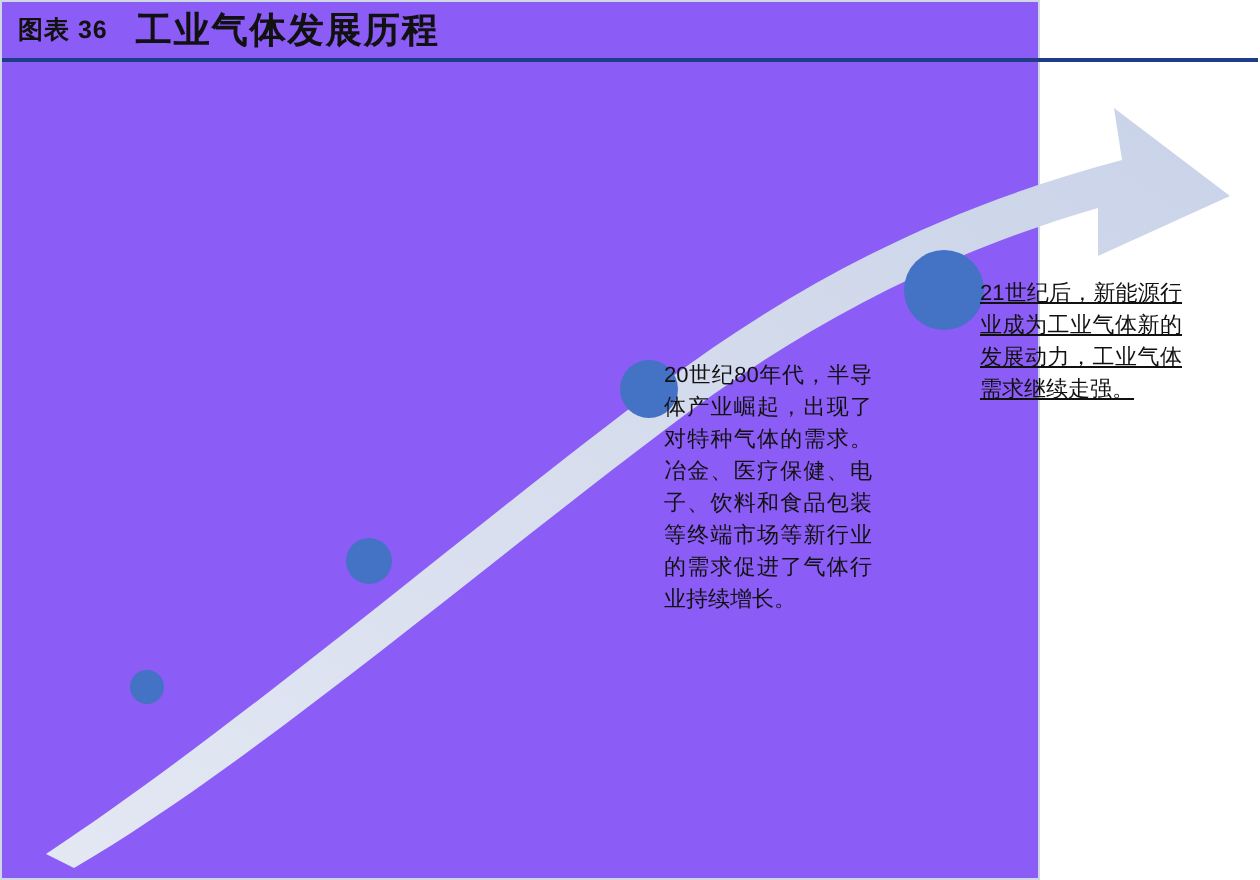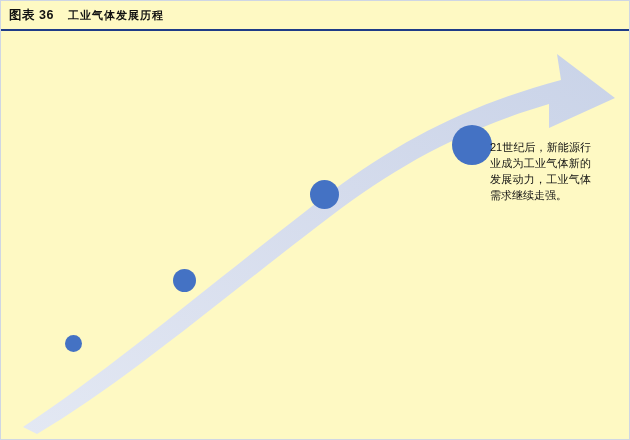--- a/index.html
+++ b/index.html
@@ -8,46 +8,46 @@
   }
   body {
     width: 630px;
     height: 440px;
     background: #ffffff;
     font-family: "Liberation Sans", sans-serif;
     overflow: hidden;
   }
   .figure {
     position: relative;
-    width: 630px;
+    width: 520px;
     height: 440px;
     box-sizing: border-box;
     border: 1px solid #cfd6e4;
-    background: #fef9c3;
+    background: #8b5cf6;
   }
   .title-bar {
     position: absolute;
     left: 0;
     top: 0;
     width: 628px;
     height: 30px;
     border-bottom: 2px solid #1f3c88;
     box-sizing: border-box;
     display: flex;
     align-items: center;
     padding-left: 8px;
   }
   .title-label {
     font-size: 12.5px;
     font-weight: bold;
     color: #111111;
     letter-spacing: 0.5px;
   }
   .title-text {
-    font-size: 11px;
+    font-size: 18px;
     font-weight: bold;
     color: #111111;
     margin-left: 14px;
     letter-spacing: 1px;
   }
   .canvas {
     position: absolute;
     left: 0;
     top: 31px;
     width: 628px;
@@ -76,21 +76,21 @@
   #dot1 { left: 64px; width: 17px; height: 17px; top: 303px; }
   #txt1 { left: 76px; top: 302px; width: 96px; }
   
   #dot2 { left: 172px; width: 23px; height: 23px; top: 237px; }
   #txt2 { left: 190px; top: 216px; width: 100px; }
   
   #dot3 { left: 309px; width: 29px; height: 29px; top: 148px; }
   #txt3 { left: 331px; top: 148px; width: 104px; }
   
   #dot4 { left: 451px; width: 40px; height: 40px; top: 93px; }
-  #txt4 { left: 489px; top: 107px; width: 101px; }
+  #txt4 { left: 489px; top: 107px; width: 101px; text-decoration: underline; }
 </style>
 </head>
 <body>
 
 <div class="figure">
 
   <div class="title-bar">
     <span class="title-label">图表 36</span>
     <span class="title-text">工业气体发展历程</span>
   </div>
@@ -115,18 +115,19 @@
                C 466,96 398,132 330,184
                C 232,258 122,352 36,402
                Z" fill="url(#arrowGrad)" stroke="none"></path>
     </svg>
 
     <div class="node-dot" id="dot1"></div>
 
     <div class="node-dot" id="dot2"></div>
 
     <div class="node-dot" id="dot3"></div>
+    <div class="node-text" id="txt3">20世纪80年代，半导体产业崛起，出现了对特种气体的需求。冶金、医疗保健、电子、饮料和食品包装等终端市场等新行业的需求促进了气体行业持续增长。</div>
 
     <div class="node-dot" id="dot4"></div>
     <div class="node-text" id="txt4">21世纪后，新能源行业成为工业气体新的发展动力，工业气体需求继续走强。</div>
 
   </div>
 </div>
 
 </body></html>

